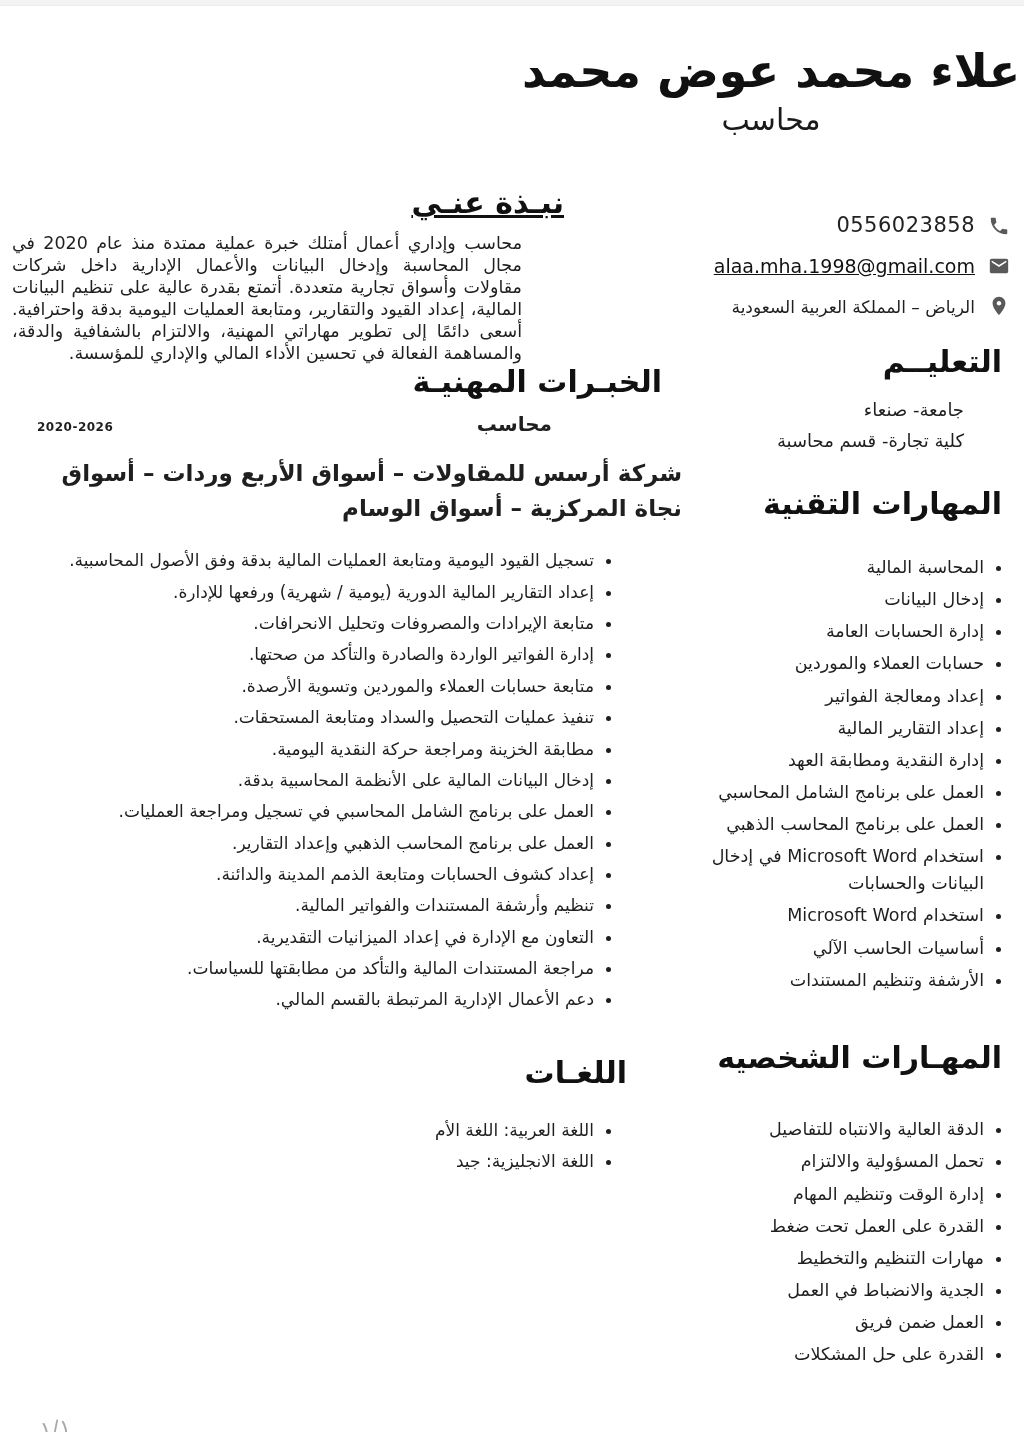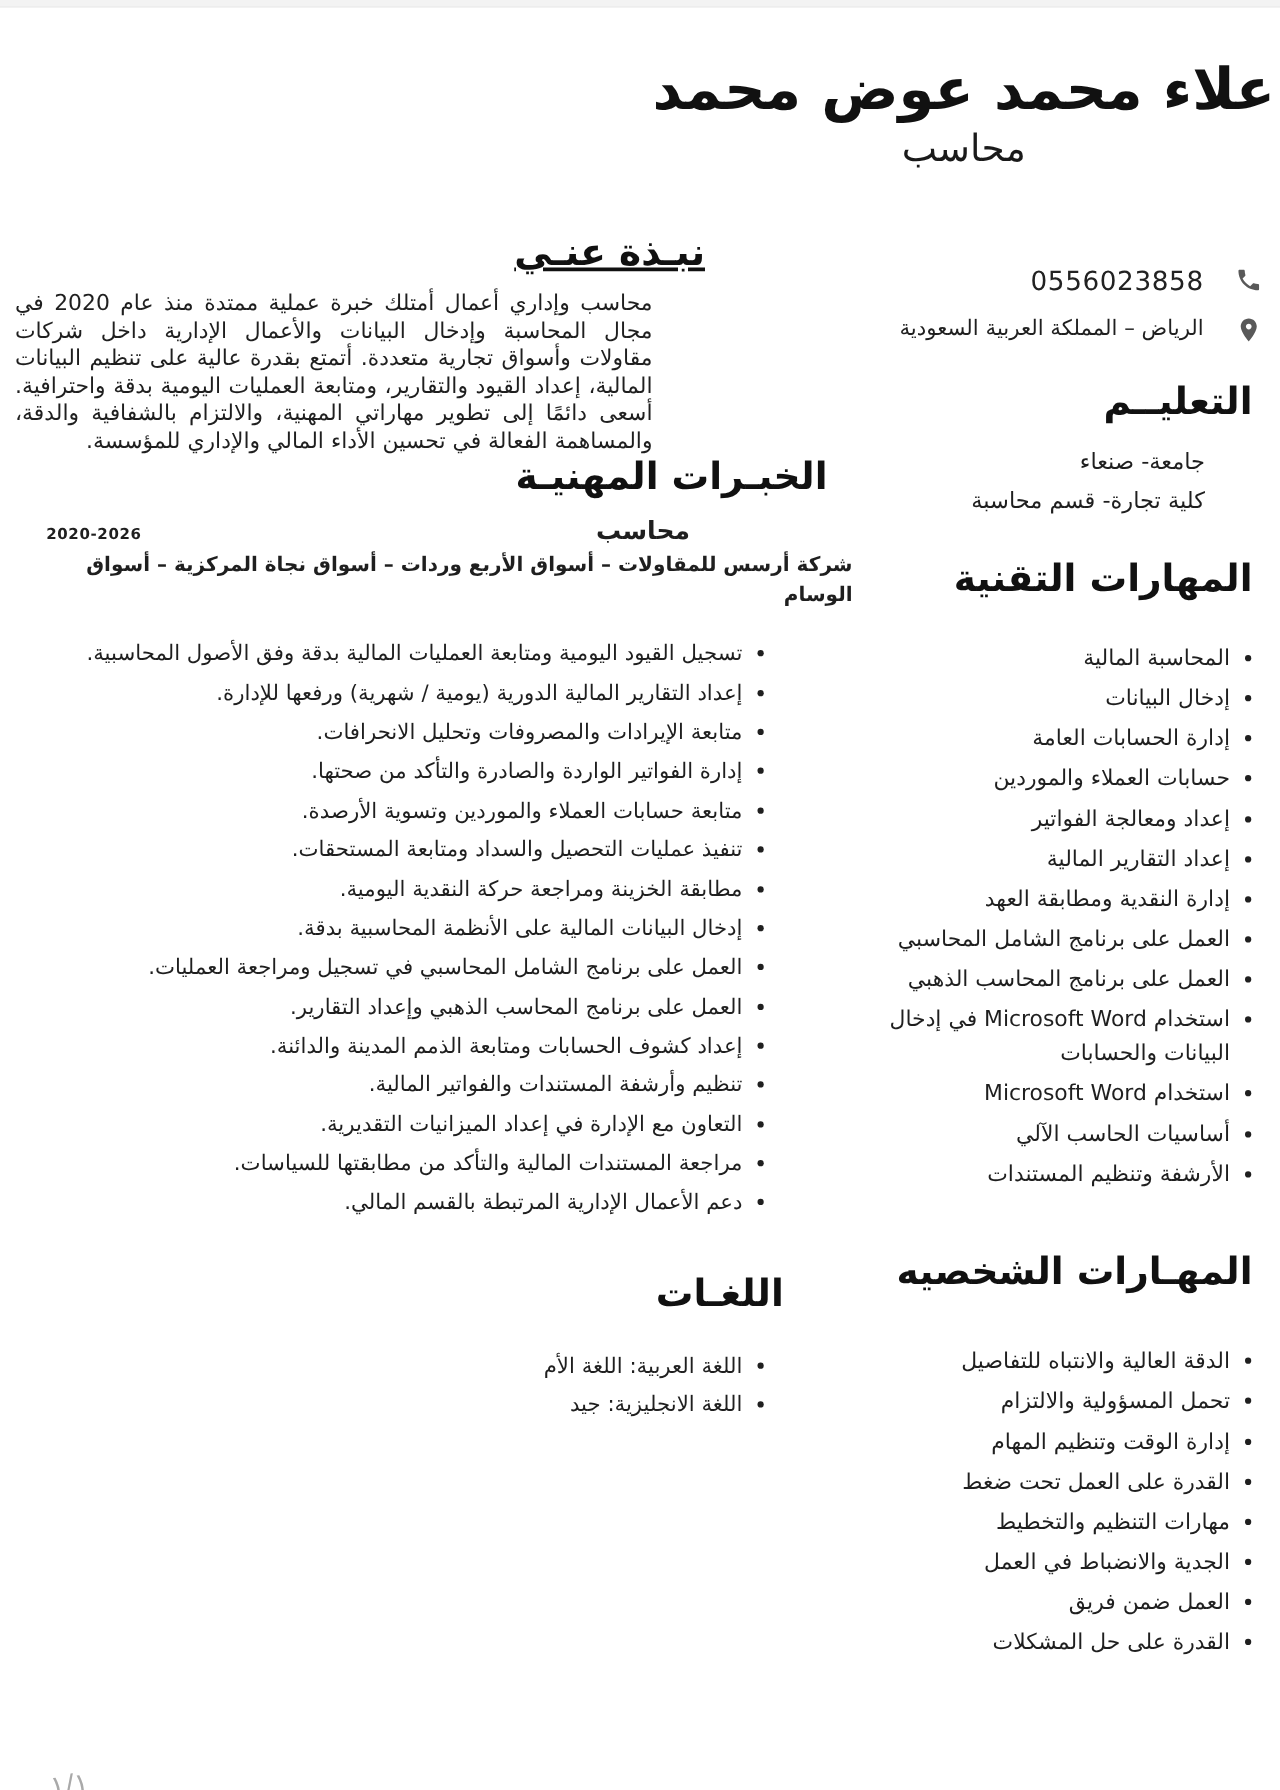--- a/index.html
+++ b/index.html
@@ -18,21 +18,21 @@
   
   .header { width: 506px; padding-top: 38px; text-align: center; margin-bottom: 12px; }
   .candidate-name { font-size: 46px; font-weight: 700; line-height: 1.2; color: #111; }
   .candidate-title { font-size: 30px; font-weight: 400; line-height: 1.4; color: #1a1a1a; }
 
   
   .columns { display: grid; grid-template-columns: 332px 692px; }
 
   
   .sidebar { padding: 60px 14px 0 10px; }
-  .contact-row { display: flex; align-items: flex-start; gap: 25px; margin-bottom: 16px; height: 24px; }
+  .contact-row { display: flex; align-items: flex-end; gap: 13px; margin-bottom: 16px; height: 24px; }
   .cicon { flex: 0 0 22px; width: 22px; height: 22px; display: inline-flex; }
   .cicon svg { width: 22px; height: 22px; fill: #595959; }
   .cvalue { font-size: 20px; }
   .phone-val { font-size: 21px; letter-spacing: 0.5px; color: #222; }
   .email-val { font-size: 19px; color: #111; text-decoration: underline; }
   .loc-val { font-size: 17px; white-space: nowrap; }
 
   .side-heading { font-size: 30px; font-weight: 700; color: #111; text-align: right; margin: 26px 8px 0 0; line-height: 1.25; }
   .side-heading.tech { margin-top: 28px; }
   .side-heading.personal { margin-top: 45px; }
@@ -52,21 +52,21 @@
 
   .about-text {
     margin: 12px 160px 0 0;
     font-size: 17.5px; line-height: 1.25;
     text-align: justify;
   }
 
   .job-row { display: flex; justify-content: space-between; align-items: baseline; margin-top: 12px; }
   .job-name { font-size: 20px; font-weight: 700; margin-right: 130px; }
   .job-dates { font-size: 12px; font-weight: 700; margin-left: 25px; letter-spacing: 0.5px; }
-  .company { margin-top: 4px; font-size: 16px; font-weight: 700; text-align: right; line-height: 1.5; }
+  .company { margin-top: 20px; font-size: 23px; font-weight: 700; text-align: right; line-height: 1.5; }
 
   .main-list { list-style: disc; margin: 22px 0 0 0; padding: 0 88px 0 2px; text-align: right; }
   .main-list li { font-size: 17px; line-height: 1.55; margin-bottom: 5px; }
   .lang-list { margin-top: 26px; }
 
   .page-num {
     position: absolute; left: 40px; bottom: -9px;
     color: #a9a9a9; font-size: 22px;
     transform: rotate(-6deg);
   }
@@ -87,20 +87,28 @@
     <aside class="sidebar">
 
       <div class="contact">
         <div class="contact-row">
           <span class="cicon">
             <svg viewBox="0 0 24 24">
                 <path d="M6.62 10.79c1.44 2.83 3.76 5.14 6.59 6.59l2.2-2.2c.27-.27.67-.36 1.02-.24 1.12.37 2.33.57 3.57.57.55 0 1 .45 1 1V20c0 .55-.45 1-1 1-9.39 0-17-7.61-17-17 0-.55.45-1 1-1h3.5c.55 0 1 .45 1 1 0 1.25.2 2.45.57 3.57.11.35.03.74-.25 1.02l-2.2 2.2z"></path>
               </svg>
           </span>
           <span class="cvalue phone-val">0556023858</span>
+        </div>
+        <div class="contact-row">
+          <span class="cicon">
+            <svg viewBox="0 0 24 24">
+                <path d="M20 4H4c-1.1 0-1.99.9-1.99 2L2 18c0 1.1.9 2 2 2h16c1.1 0 2-.9 2-2V6c0-1.1-.9-2-2-2zm0 4l-8 5-8-5V6l8 5 8-5v2z"></path>
+              </svg>
+          </span>
+          <a class="cvalue email-val" href="#">alaa.mha.1998@gmail.com</a>
         </div>
         <div class="contact-row">
           <span class="cicon">
             <svg viewBox="0 0 24 24">
                 <path d="M12 2C8.13 2 5 5.13 5 9c0 5.25 7 13 7 13s7-7.75 7-13c0-3.87-3.13-7-7-7zm0 9.5c-1.38 0-2.5-1.12-2.5-2.5s1.12-2.5 2.5-2.5 2.5 1.12 2.5 2.5-1.12 2.5-2.5 2.5z"></path>
               </svg>
           </span>
           <span class="cvalue loc-val">الرياض – المملكة العربية السعودية</span>
         </div>
       </div>

